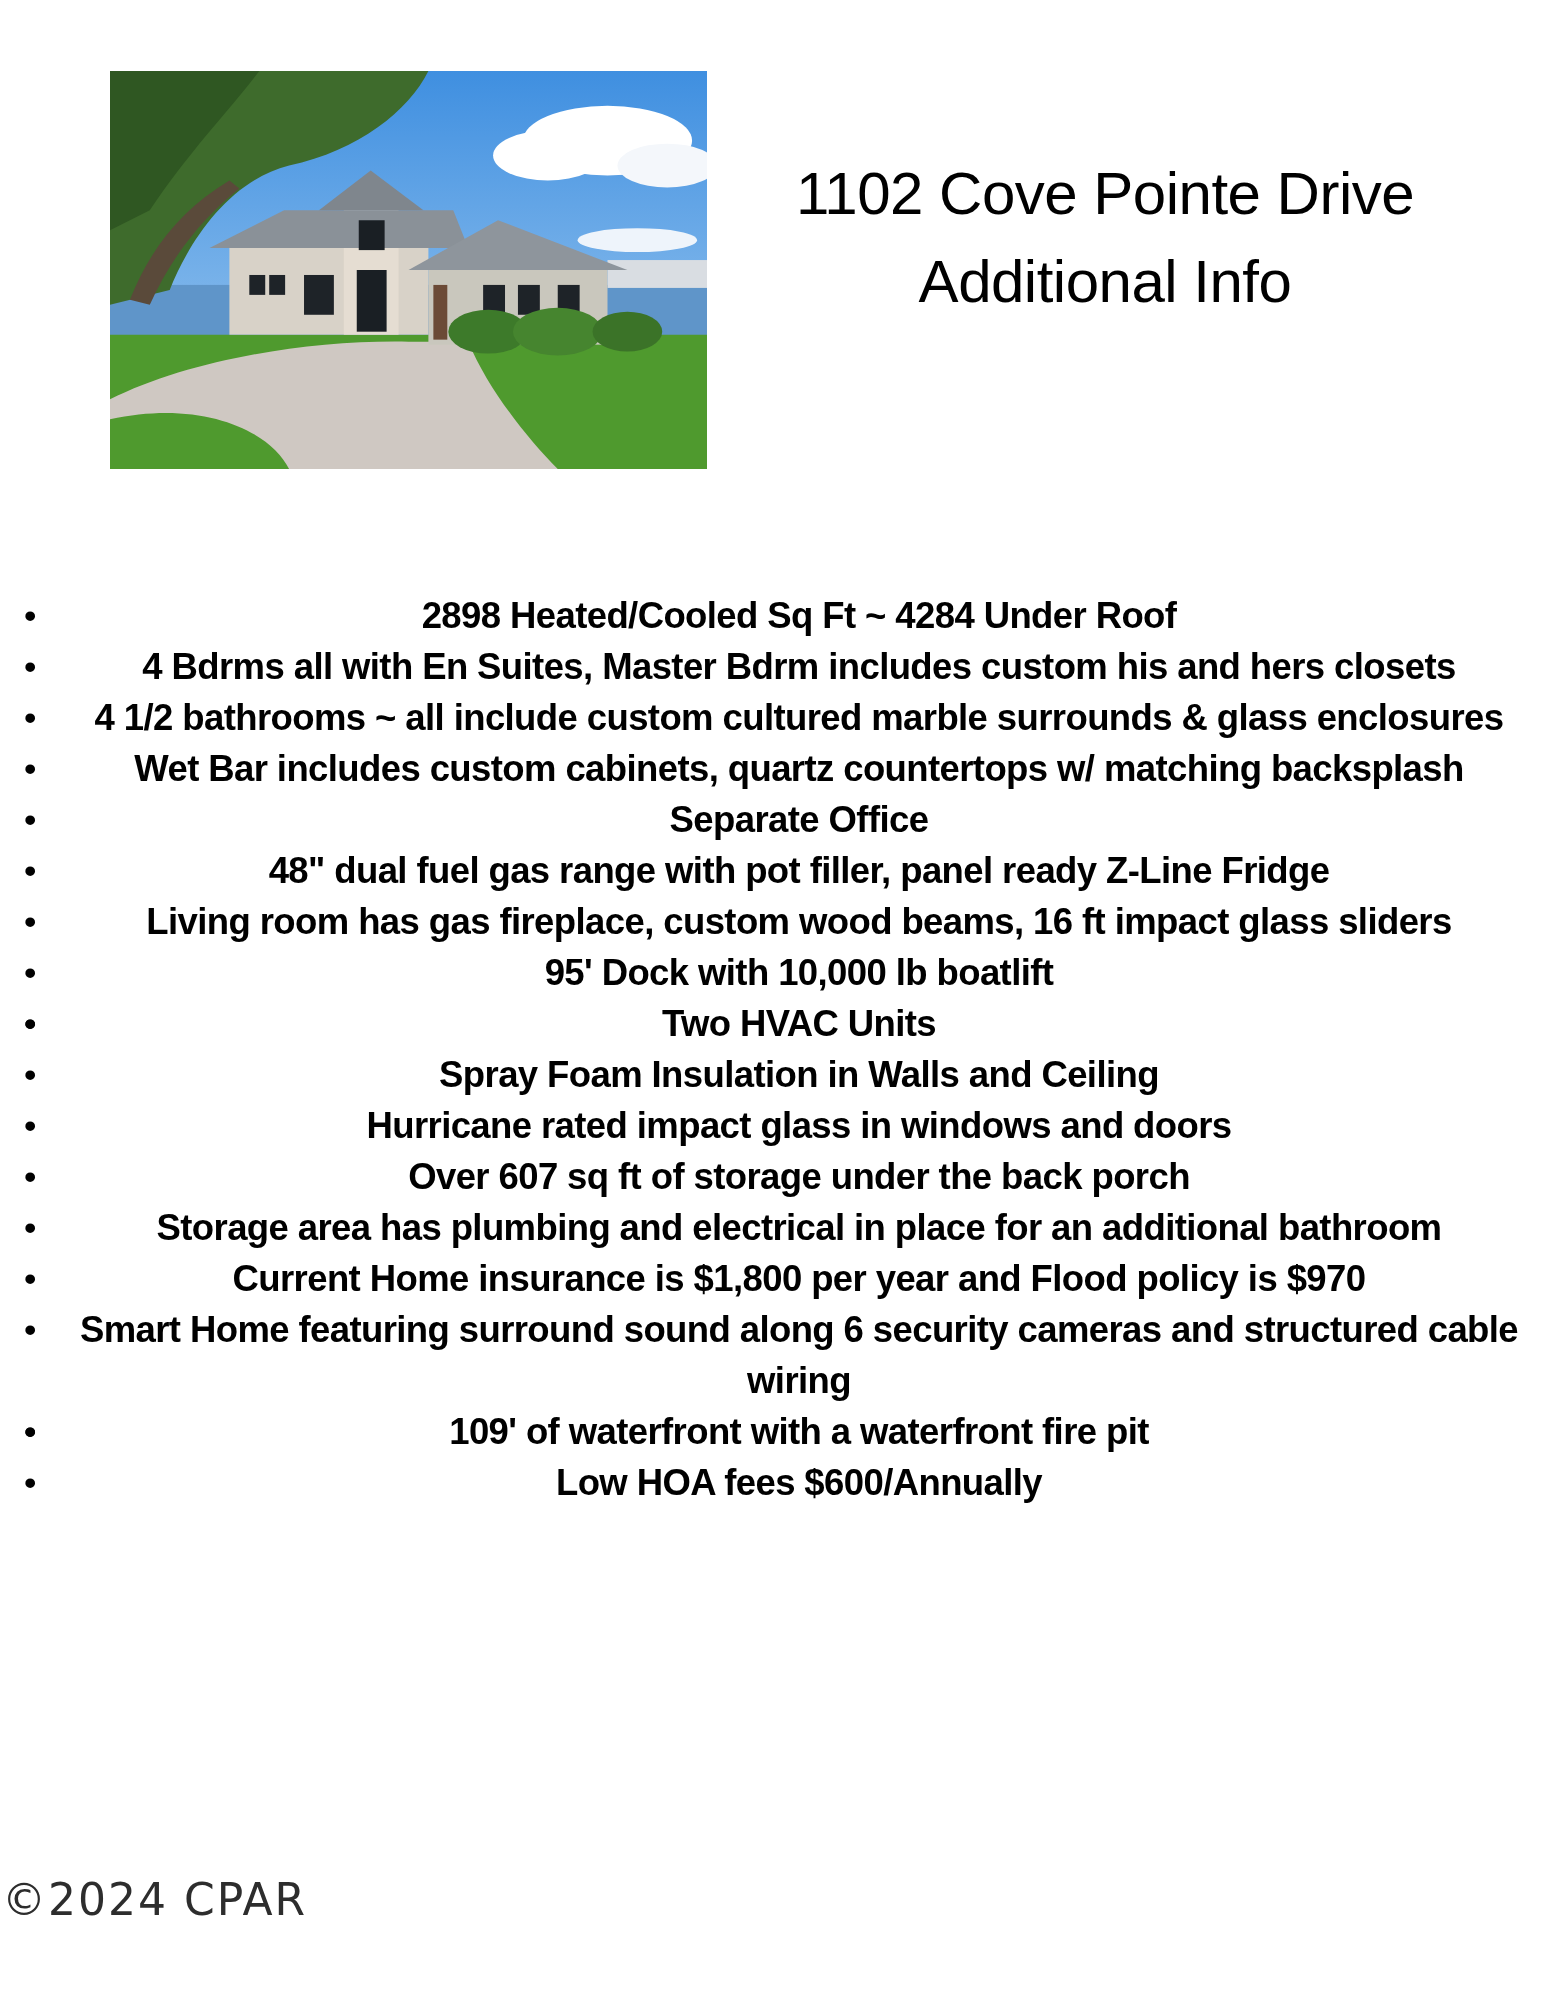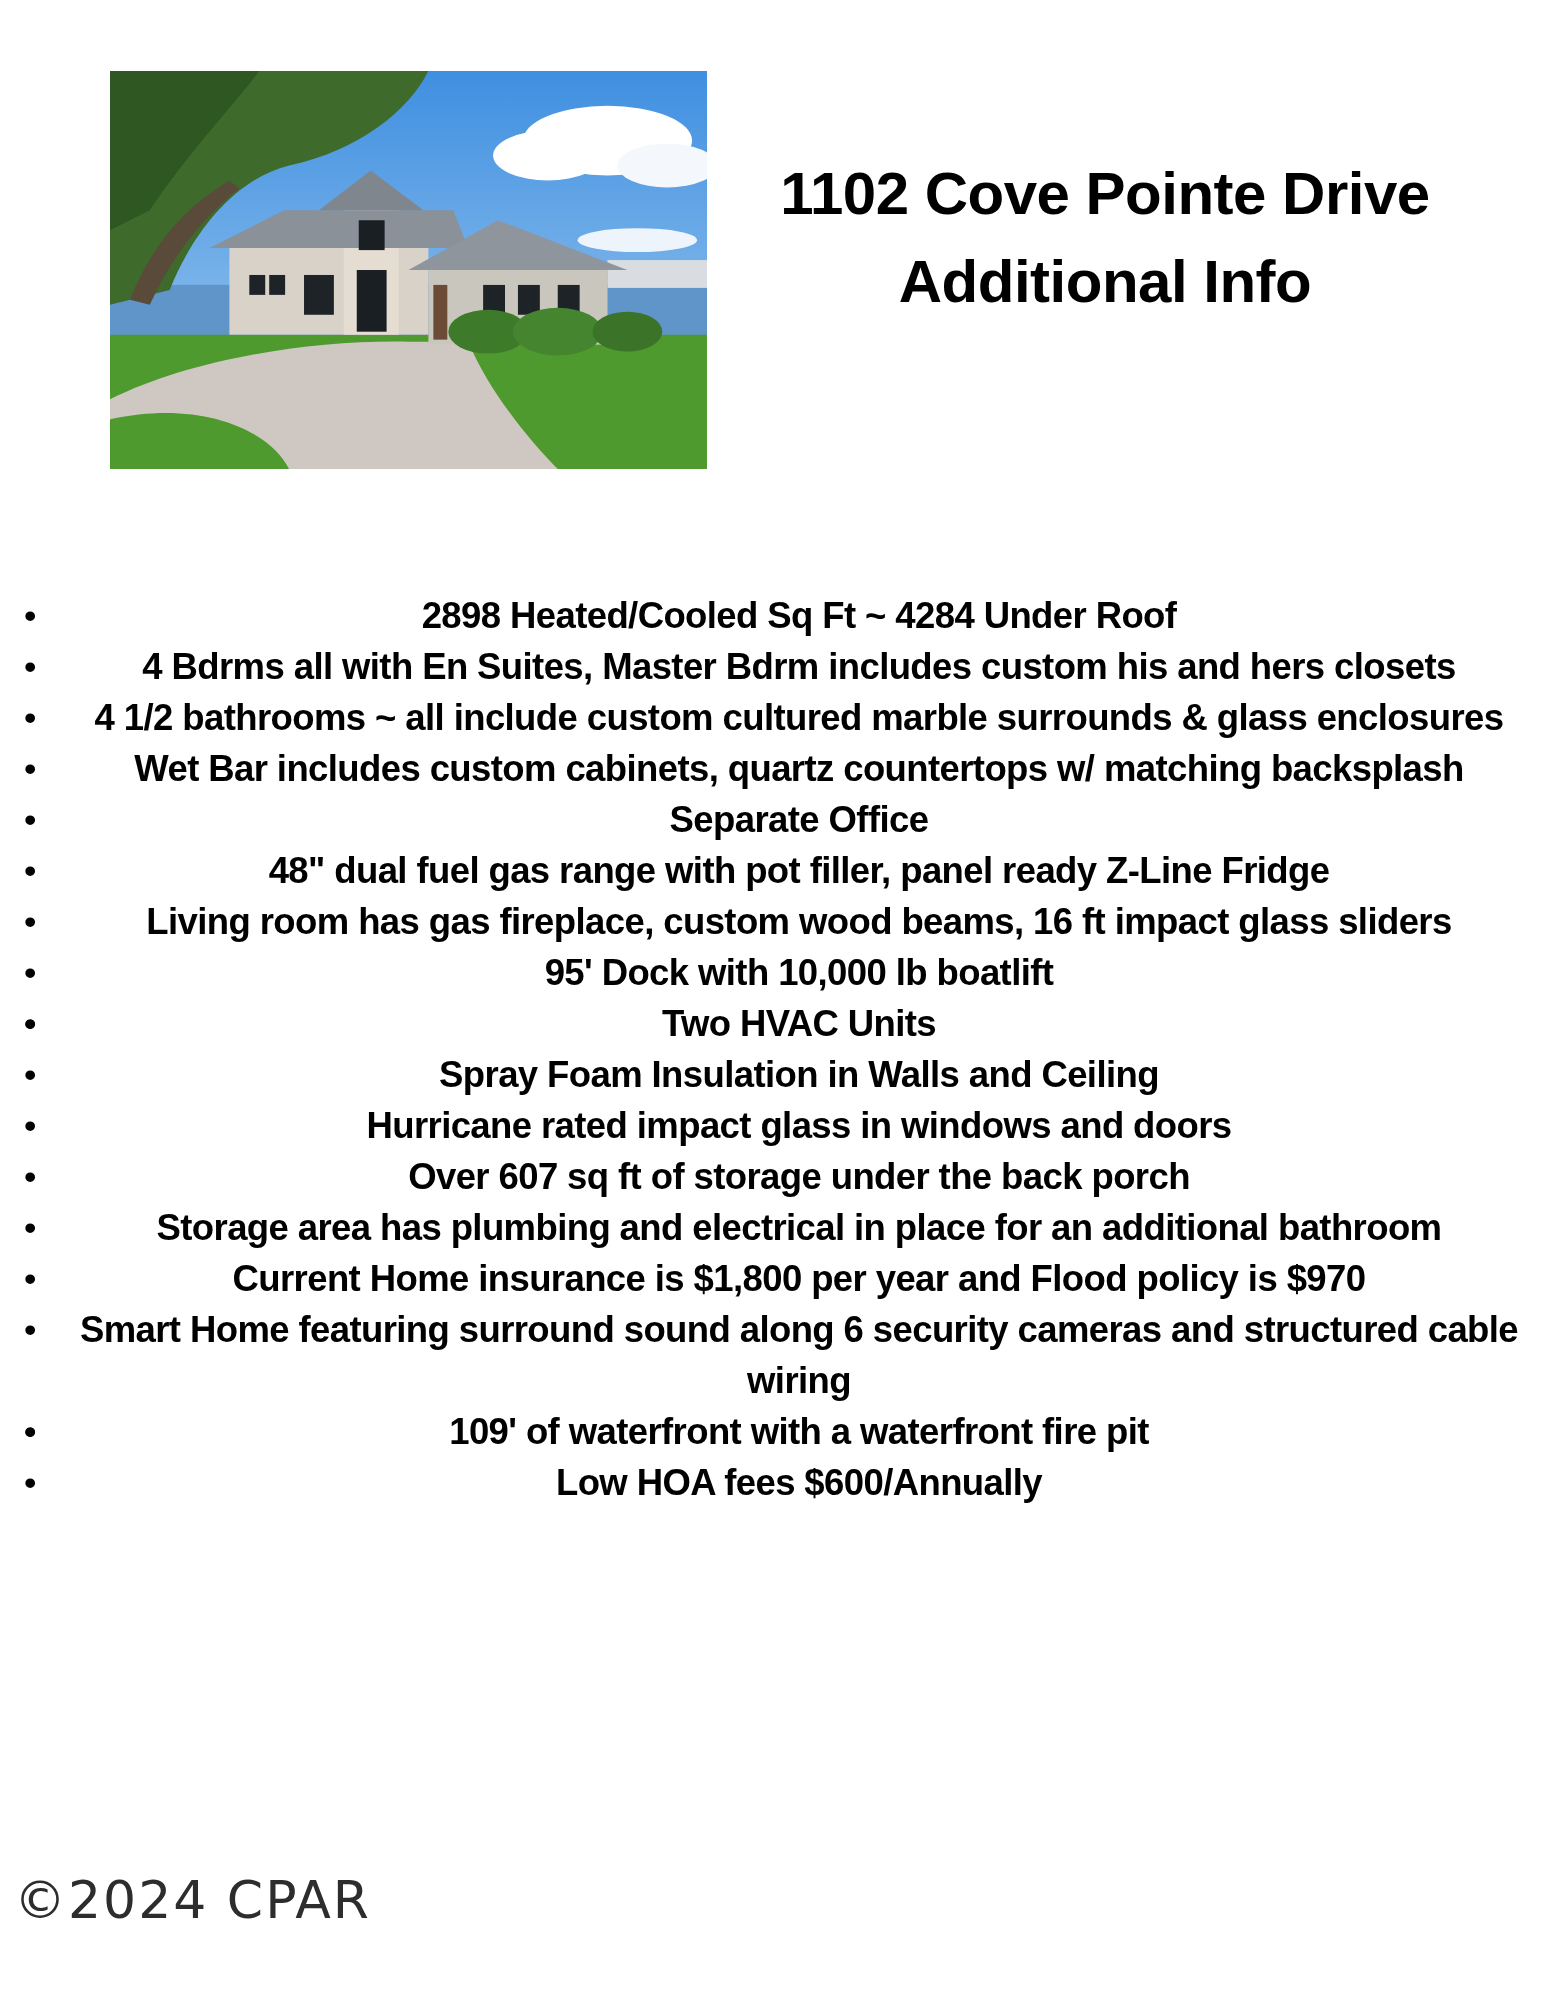--- a/index.html
+++ b/index.html
@@ -7,39 +7,39 @@
       width: 1545px; height: 2000px; position: relative; overflow: hidden;
       font-family: "Liberation Sans", "DejaVu Sans", sans-serif; color: #000;
     }
     .photo {
       position: absolute; left: 110px; top: 71px; width: 597px; height: 398px;
       overflow: hidden; background: #7fb4e6;
     }
     .photo svg { display: block; width: 100%; height: 100%; }
     .title {
       position: absolute; left: 720px; top: 150px; width: 770px;
-      text-align: center; font-weight: 700; font-size: 60px; line-height: 88px;
+      text-align: center; font-weight: 400; font-size: 60px; line-height: 88px;
       letter-spacing: -0.5px;
     }
     .title div { white-space: nowrap; }
     .features {
       position: absolute; left: 0; top: 590px; width: 1545px; margin: 0; padding: 0;
       list-style: none;
     }
     .features li {
       position: relative; padding-left: 65px; padding-right: 12px;
       text-align: center; font-weight: 700; font-size: 36.5px; line-height: 51px;
       letter-spacing: -0.6px;
     }
     .features li .bullet {
       position: absolute; left: 20px; top: 0; width: 20px; text-align: center;
       font-size: 34px; line-height: 51px;
     }
     .footer {
-      position: absolute; left: 14px; top: 1870px; font-size: 52px; font-weight: 300;
+      position: absolute; left: 2px; top: 1870px; font-size: 44px; font-weight: 300;
       color: #222; letter-spacing: 2px; line-height: 60px;
       font-family: "DejaVu Sans", sans-serif;
       -webkit-text-stroke: 0; font-weight: normal; opacity: 0.95;
     }
   </style>
 </head>
 <body>
 
 <div class="photo" title="Exterior photo of house with paver driveway, lawn, oak tree and waterfront">
   <svg viewBox="0 0 600 400" preserveAspectRatio="none">

